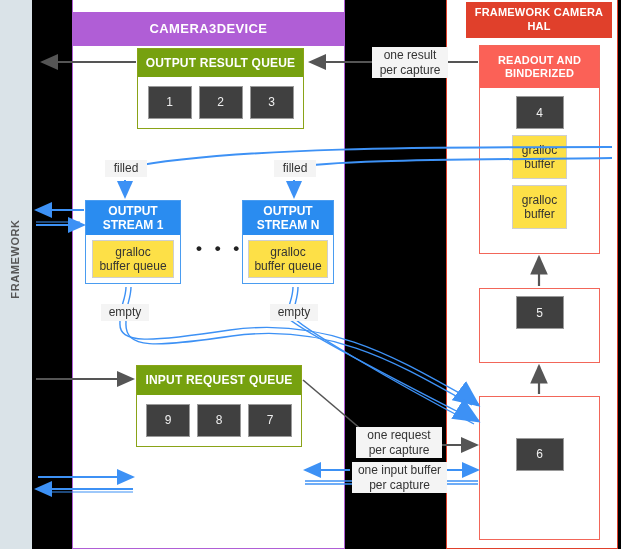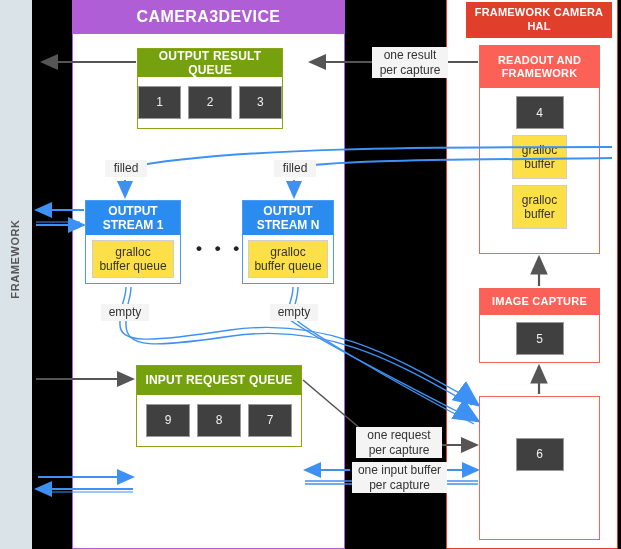--- a/index.html
+++ b/index.html
@@ -10,21 +10,21 @@
   .framework-band{position:absolute;left:0;top:0;width:32px;height:549px;background:#dae3e8;}
   .framework-label{position:absolute;left:-45px;top:253px;width:120px;text-align:center;
      transform:rotate(-90deg);font-size:11px;font-weight:bold;color:#555;letter-spacing:.6px;}
 
   .panel{position:absolute;background:#fff;}
   .panel-c3d{left:72px;top:0;width:273px;height:549px;border-left:1.5px solid #b05ed6;border-right:1.5px solid #b05ed6;border-bottom:1.5px solid #b05ed6;box-sizing:border-box;}
   .panel-hal{left:446px;top:0;width:172px;height:549px;border-left:1.5px solid #e0402b;border-right:1.5px solid #e0402b;border-bottom:1.5px solid #e0402b;box-sizing:border-box;}
 
   .panel-header{position:absolute;box-sizing:border-box;display:flex;align-items:center;justify-content:center;
      color:#fff;font-weight:bold;text-align:center;line-height:1.25;}
-  .hdr-c3d{left:72px;top:0;width:273px;height:34px;background:#b05ed6;font-size:16px;letter-spacing:.4px;}
+  .hdr-c3d{left:72px;top:12px;width:273px;height:34px;background:#b05ed6;font-size:13px;letter-spacing:.4px;}
   .hdr-hal{left:466px;top:2px;width:146px;height:36px;background:#e0402b;font-size:11px;letter-spacing:.2px;padding:0 4px;}
 
   
   .gbox{position:absolute;box-sizing:border-box;background:#fff;}
   .gbox > .gtitle{box-sizing:border-box;width:100%;display:flex;align-items:center;justify-content:center;
      color:#fff;font-weight:bold;text-align:center;line-height:1.2;}
   .gbox > .gbody{display:flex;align-items:center;justify-content:center;gap:7px;}
 
   .queue{border:1.5px solid #8aa317;}
   .queue > .gtitle{background:#76a213;background:#76a10f;font-size:12px;letter-spacing:.2px;}
@@ -54,21 +54,21 @@
   <div class="framework-band">
     <div class="framework-label">FRAMEWORK</div>
   </div>
 
   <div class="panel panel-c3d"></div>
   <div class="panel panel-hal"></div>
 
   <div class="panel-header hdr-c3d">CAMERA3DEVICE</div>
   <div class="panel-header hdr-hal">FRAMEWORK CAMERA HAL</div>
 
-  <div class="gbox queue" style="left:137px;top:48px;width:146px;height:81px;">
+  <div class="gbox queue" style="left:137px;top:48px;width:167px;height:81px;">
     <div class="gtitle" style="height:28px;">OUTPUT RESULT QUEUE</div>
     <div class="gbody" style="height:50px;">
       <div class="slot" style="width:44px;height:33px;">1</div>
       <div class="slot" style="width:44px;height:33px;">2</div>
       <div class="slot" style="width:44px;height:33px;">3</div>
     </div>
   </div>
 
   <div class="gbox stream" style="left:85px;top:200px;width:96px;height:84px;">
     <div class="gtitle" style="height:34px;white-space:pre;">OUTPUT
@@ -95,32 +95,31 @@
     <div class="gbody" style="height:50px;">
       <div class="slot" style="width:44px;height:33px;">9</div>
       <div class="slot" style="width:44px;height:33px;">8</div>
       <div class="slot" style="width:44px;height:33px;">7</div>
     </div>
   </div>
 
 
   <div class="gbox halbox" style="left:479px;top:45px;width:121px;height:209px;">
     <div class="gtitle" style="height:42px;white-space:pre;">READOUT AND
-FRAMEWORK</div>
+BINDERIZED</div>
     <div style="display:flex;flex-direction:column;align-items:center;gap:6px;padding-top:8px;">
       <div class="slot" style="width:48px;height:33px;">4</div>
       <div class="subbox" style="width:55px;height:44px;white-space:pre;">gralloc
 buffer</div>
       <div class="subbox" style="width:55px;height:44px;white-space:pre;">gralloc
 buffer</div>
     </div>
   </div>
 
   <div class="gbox halbox" style="left:479px;top:288px;width:121px;height:75px;">
-    <div class="gtitle" style="height:26px;">IMAGE CAPTURE</div>
     <div class="gbody" style="height:47px;">
       <div class="slot" style="width:48px;height:33px;">5</div>
     </div>
   </div>
 
   <div class="gbox halbox" style="left:479px;top:396px;width:121px;height:144px;">
     <div class="gbody" style="height:114px;">
       <div class="slot" style="width:48px;height:33px;">6</div>
     </div>
   </div>

